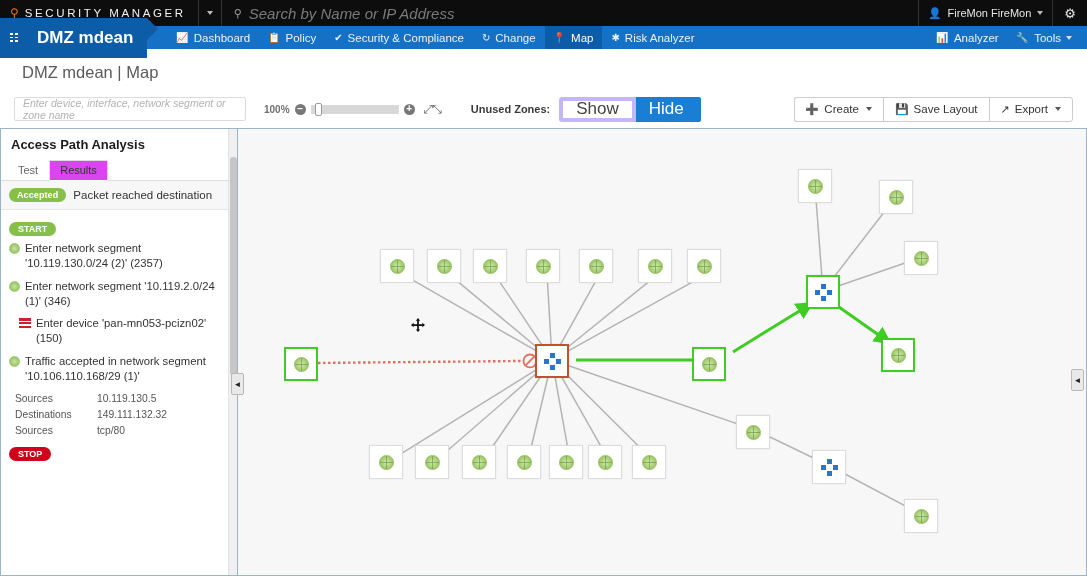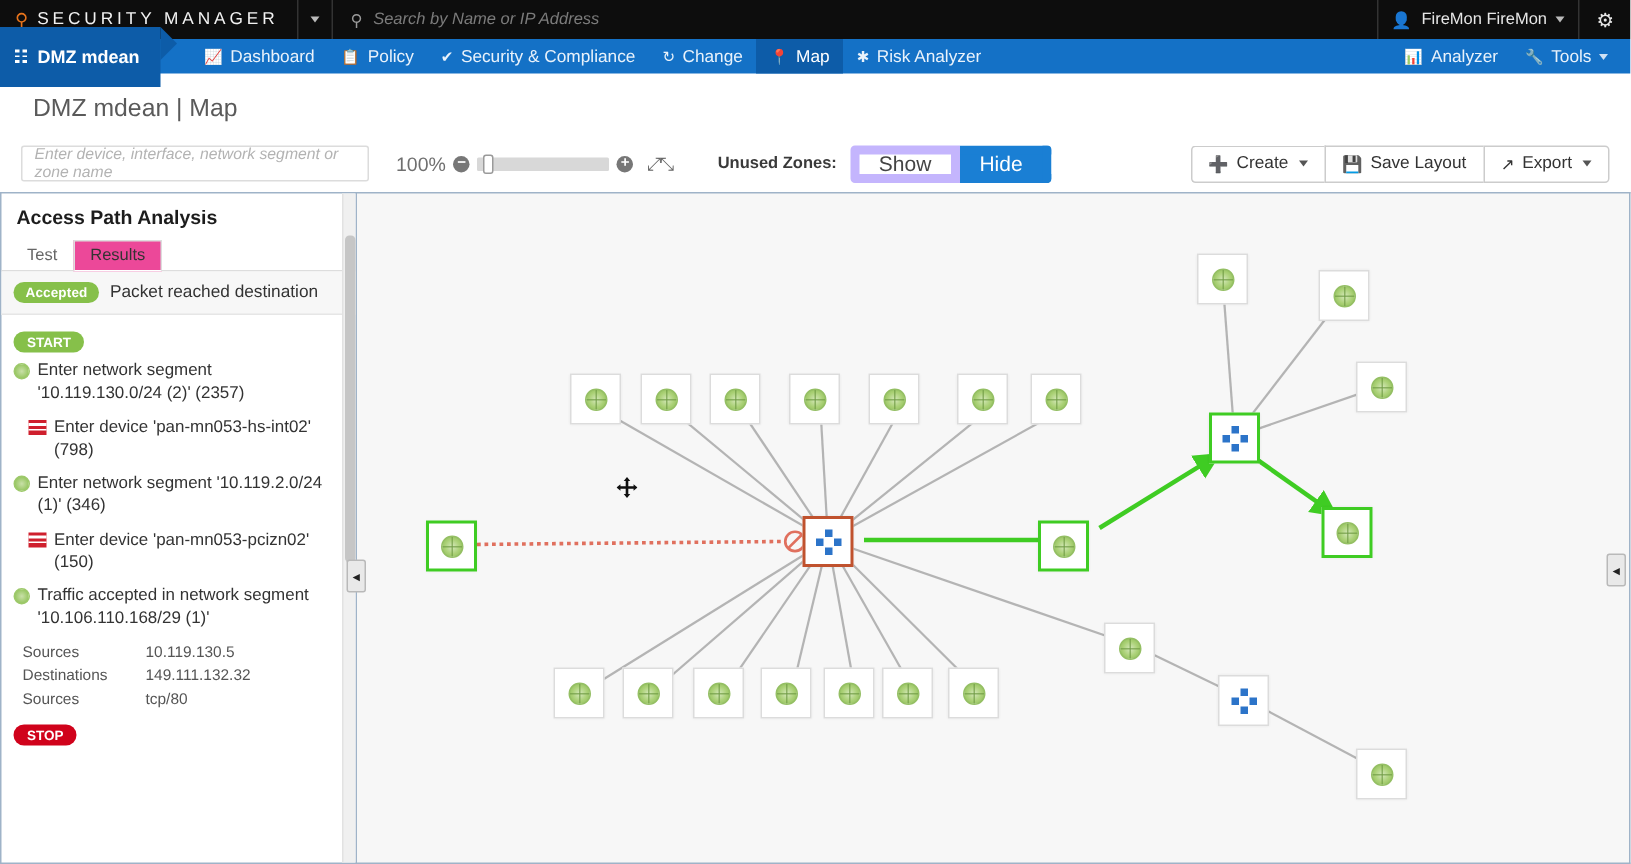--- a/index.html
+++ b/index.html
@@ -23,38 +23,38 @@
   .brand-text {
     font-size: 11.5px; letter-spacing: 2.6px; color: #f2f2f2; font-weight: 400;
   }
   .brand-caret-box {
     border-left: 1px solid #333; border-right: 1px solid #333;
     height: 26px; display:flex; align-items:center; padding: 0 8px;
   }
   .caret-sm { width:0;height:0;border-left:3.5px solid transparent;border-right:3.5px solid transparent;border-top:4.5px solid #bbb; }
   .gsearch { display:flex; align-items:center; gap:7px; padding-left: 12px; flex: 1; }
   .gsearch .ico { color:#9a9a9a; font-size: 11px; }
-  .gsearch .ph { color:#7b7b7b; font-size: 11px; font-style: italic; }
+  .gsearch .ph { color:#7b7b7b; font-size: 15px; font-style: italic; }
   .topright { display:flex; align-items:center; height:26px; }
   .userbox {
     display:flex; align-items:center; gap:6px; padding: 0 9px; height: 26px;
     border-left:1px solid #333; border-right:1px solid #333;
   }
   .user-ico { font-size: 11px; color:#e6e6e6; }
   .user-name { font-size: 11px; color: #e6e6e6; }
   .gear { padding: 0 11px; font-size: 13px; color:#e6e6e6; }
 
   
   .navbar {
     height: 23px; background: #1471c6; display:flex; align-items:center;
     position: relative; color:#fff;
   }
   .nav-ctx {
-    background:#0d5ca8; height:40px; display:flex; align-items:center; gap:6px;
-    padding: 0 14px 0 10px; position: relative; font-weight: bold; font-size: 12px;
+    background:#0d5ca8; height:40px; display:flex; align-items:center; gap:18px;
+    padding: 0 14px 0 10px; position: relative; font-weight: bold; font-size: 17px;
   }
   .nav-ctx::after {
     content:''; position:absolute; right:-11px; top:0;
     border-top: 11.5px solid transparent; border-bottom: 11.5px solid transparent;
     border-left: 11px solid #0d5ca8;
   }
   .nav-grid-ico { display:inline-block; width:9px; height:9px; position:relative; }
   .nav-grid-ico i {
     position:absolute; background:#fff; width:3px; height:1.6px;
   }
@@ -76,38 +76,38 @@
   .maptoolbar {
     display:flex; align-items:center; padding: 0 14px 0 14px; height: 34px;
     position: relative;
   }
   .map-search {
     width: 232px; height: 24px; border: 1px solid #dcdcdc; background:#fff;
     border-radius: 2px; padding: 0 8px; font-size: 10.5px; color:#b3b3b3;
     font-style: italic; display:flex; align-items:center;
   }
   .zoomgrp { display:flex; align-items:center; gap:5px; margin-left: 18px; }
-  .zoom-pct { font-size: 13px; color:#6f6f6f; font-weight:normal; }
+  .zoom-pct { font-size: 10px; color:#6f6f6f; font-weight:bold; }
   .circ-btn {
     width:11px;height:11px;border-radius:50%;background:#777; color:#fff;
     display:flex;align-items:center;justify-content:center;font-size:10px; line-height:1;
     font-weight:bold;
   }
   .slider { width: 88px; height: 9px; background:#d8d8d8; position:relative; border-radius:1px; }
   .slider-handle {
     position:absolute; left: 4px; top:-2px; width:7px; height:13px; background:#fff;
     border:1px solid #9a9a9a; border-radius:2px;
   }
   .expand-ico { margin-left: 4px; color:#666; font-size:12px; letter-spacing:-1px; }
   .unused { margin-left: 30px; display:flex; align-items:center; gap:9px; }
   .unused-lbl { font-size: 11px; color:#3a3a3a; font-weight:bold; }
   .seg { display:flex; }
   .seg-btn {
-    height:25px; padding: 0 13px; border:6px solid #c4b5fd; background:#fff;
-    display:flex; align-items:center; font-size:14px; color:#444; cursor:pointer;
+    height:25px; padding: 0 13px; border:4px solid #c4b5fd; background:#fff;
+    display:flex; align-items:center; font-size:17px; color:#444; cursor:pointer;
   }
   .seg-btn.on { background:#1a7fd4; border-color:#1a7fd4; color:#fff; }
   .seg-btn:first-child { border-radius: 3px 0 0 3px; }
   .seg-btn:last-child { border-radius: 0 3px 3px 0; border-left:none; }
   .tb-right { margin-left:auto; display:flex; }
   .tb-btn {
     height:25px; padding:0 11px; border:1px solid #ccc; background:#fff;
     display:flex; align-items:center; gap:5px; font-size:11.5px; color:#333;
     cursor:pointer; border-right:none;
   }
@@ -129,21 +129,21 @@
   }
   .sb-title {
     font-size: 13px; font-weight:bold; color:#1c1c1c; padding: 8px 10px 7px 10px;
   }
   .sb-tabs { display:flex; border-bottom:1px solid #ddd; padding-left: 6px; height: 22px; }
   .sb-tab {
     font-size: 11px; color:#666; padding: 3px 10px 4px 10px; cursor:pointer;
     border:1px solid transparent; border-bottom:none; position:relative; top:1px;
   }
   .sb-tab.active {
-    background:#ec4899; border-color:#ddd; color:#333; border-bottom:1px solid #fff;
+    background:#d946ef; border-color:#ddd; color:#333; border-bottom:1px solid #fff;
   }
   .sb-status {
     display:flex; align-items:center; gap:7px; padding: 7px 10px 7px 8px;
     background:#f7f7f7; border-bottom:1px solid #e6e6e6;
   }
   .badge-acc {
     background:#86c04a; color:#fff; font-size:9px; font-weight:bold;
     padding: 2px 8px; border-radius: 9px; letter-spacing:0.1px;
   }
   .sb-status-txt { font-size:11.5px; color:#333; }
@@ -337,24 +337,20 @@
       <span class="badge-acc">Accepted</span>
       <span class="sb-status-txt">Packet reached destination</span>
     </div>
 
     <div class="sb-body">
       <span class="badge-start">START</span>
 
       <div class="step">
         <span class="ico-seg"></span>
         <span class="step-txt">Enter network segment '10.119.130.0/24 (2)' (2357)</span>
-      </div>
-      <div class="step indent">
-        <span class="ico-dev"></span>
-        <span class="step-txt">Enter device 'pan-mn053-hs-int02' (798)</span>
       </div>
       <div class="step">
         <span class="ico-seg"></span>
         <span class="step-txt">Enter network segment '10.119.2.0/24 (1)' (346)</span>
       </div>
       <div class="step indent">
         <span class="ico-dev"></span>
         <span class="step-txt">Enter device 'pan-mn053-pcizn02' (150)</span>
       </div>
       <div class="step">

